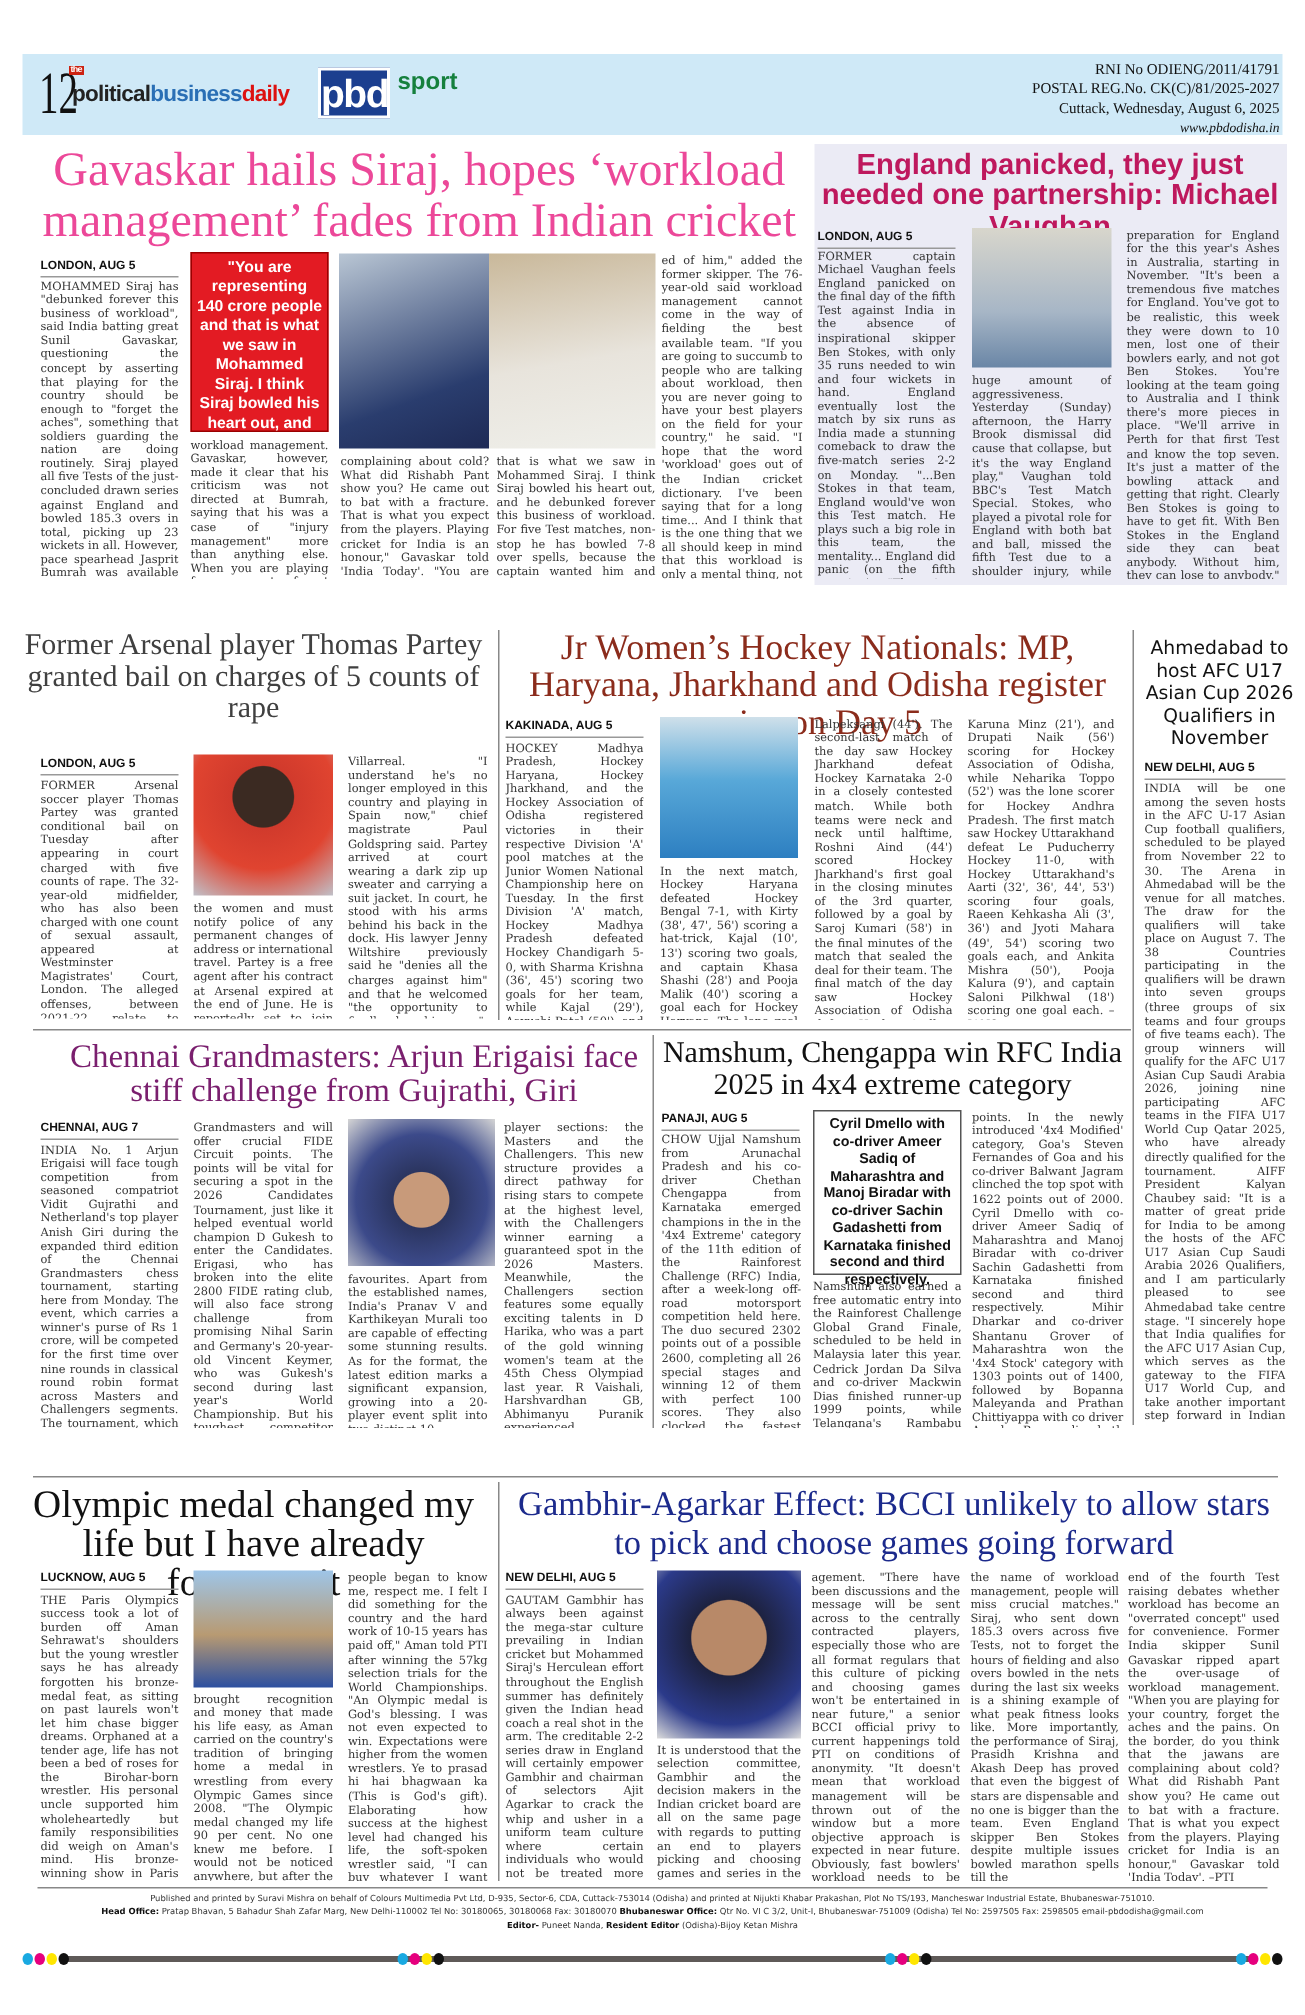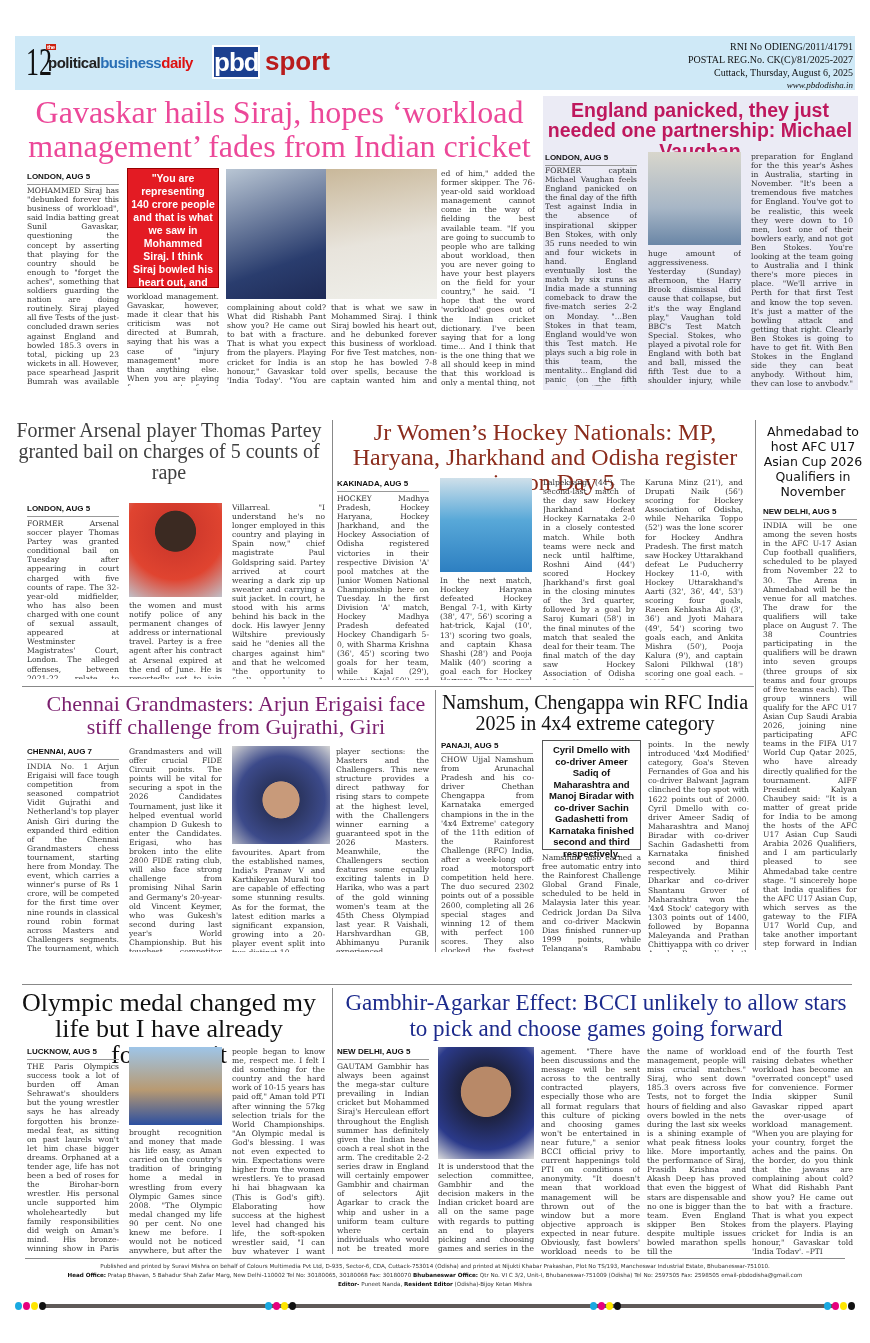--- a/index.html
+++ b/index.html
@@ -4,21 +4,21 @@
 <style>
 *{box-sizing:border-box;margin:0;padding:0}
 body{width:870px;height:1343px;background:#fff;font-family:"DejaVu Serif",serif;color:#222;position:relative;overflow:hidden}
 .abs{position:absolute}
 .masthead{left:15px;top:36px;width:840px;height:54px;background:#cfe9f7}
 .pgnum{left:26px;top:42px;font-family:"Liberation Serif",serif;font-size:40px;line-height:40px;color:#111;transform:scaleX(.65);transform-origin:left}
 .logo{left:48px;top:54px;font-family:"Liberation Sans",sans-serif;font-weight:bold;font-size:15px;letter-spacing:-.5px}
 .logo .tp{position:absolute;left:-2px;top:-10px;font-size:6px;background:#c21;color:#fff;padding:0 1px}
 .logo .p1{color:#222}.logo .p2{color:#2a6fb5}.logo .p3{color:#d11}
 .pbd{left:212px;top:45px;width:48px;height:34px;background:#1c3f8f;border:2px solid #fff;color:#fff;font-family:"Liberation Sans",sans-serif;font-weight:bold;font-size:26px;line-height:30px;letter-spacing:-1px}
-.sport{left:265px;top:46px;color:#b91c1c;font-family:"Liberation Sans",sans-serif;font-weight:bold;font-size:26px}
+.sport{left:265px;top:46px;color:#15803d;font-family:"Liberation Sans",sans-serif;font-weight:bold;font-size:16px}
 .meta{right:17px;top:40px;text-align:right;font-family:"Liberation Serif",serif;font-size:10px;line-height:13px;color:#111}
 .meta .w{font-style:italic;font-size:9px}
 .hl{font-family:"Liberation Serif",serif;text-align:center;line-height:1.05}
 .dl{font-family:Liberation Sans, sans-serif;font-weight:bold;font-size:8px;color:#111;border-bottom:1px solid #999;padding-bottom:3px}
 .col{font-size:7.6px;line-height:9.1px;text-align:justify;color:#333;overflow:hidden;font-family:"DejaVu Serif",serif}
 .img{background:#8a9aa6;overflow:hidden}
 .vr{width:1px;background:#888}
 .hr{height:2px;background:#888}
 .pull{background:#e31b23;color:#fff;font-family:"Liberation Sans",sans-serif;font-weight:bold;font-size:10.5px;line-height:13px;text-align:center;padding:3px;border:1px solid #900}
 .box2{border:1px solid #555;font-family:"Liberation Sans",sans-serif;font-weight:bold;font-size:10.5px;line-height:13px;text-align:center;padding:3px;color:#111}
@@ -34,21 +34,21 @@
 <div class="abs pgnum">12</div>
 <div class="abs logo">
   <span class="tp">the</span>
   <span class="p1">political</span><span class="p2">business</span><span class="p3">daily</span>
 </div>
 <div class="abs pbd">pbd</div>
 <div class="abs sport">sport</div>
 <div class="abs meta">
   <div>RNI No ODIENG/2011/41791</div>
   <div>POSTAL REG.No. CK(C)/81/2025-2027</div>
-  <div>Cuttack, Thursday, August 6, 2025</div>
+  <div>Cuttack, Wednesday, August 6, 2025</div>
   <div class="w">www.pbdodisha.in</div>
 </div>
 
 <div class="abs hl" style="left:22px;top:96px;width:515px;font-size:32px;color:#ec4899">Gavaskar hails Siraj, hopes ‘workload management’ fades from Indian cricket</div>
 <div class="abs dl" style="left:27px;top:172px;width:92px">LONDON, AUG 5</div>
 <div class="abs col" style="left:27px;top:186px;width:92px;height:200px">MOHAMMED Siraj has "debunked forever this business of workload", said India batting great Sunil Gavaskar, questioning the concept by asserting that playing for the country should be enough to "forget the aches", something that soldiers guarding the nation are doing routinely. Siraj played all five Tests of the just-concluded drawn series against England and bowled 185.3 overs in total, picking up 23 wickets in all. However, pace spearhead Jasprit Bumrah was available for only three of the games, skipping the must-win fifth Test at The Oval as part of his</div>
 <div class="abs pull" style="left:127px;top:168px;width:92px;height:120px">"You are representing 140 crore people and that is what we saw in Mohammed Siraj. I think Siraj bowled his heart out, and he debunked forever this business of workload.</div>
 <div class="abs col" style="left:127px;top:292px;width:92px;height:94px">workload management. Gavaskar, however, made it clear that his criticism was not directed at Bumrah, saying that his was a case of "injury management" more than anything else. When you are playing for your country, forget the aches and the pains. On the border, do you think that the jawans are</div>
 <div class="abs img" style="left:226px;top:169px;width:100px;height:130px;background:linear-gradient(160deg,#b9c6d4,#2a3d6e 70%,#1e2a55)"></div>
 <div class="abs img" style="left:326px;top:169px;width:111px;height:130px;background:linear-gradient(170deg,#c9b89a,#e8e4dc 55%,#efefea)"></div>

